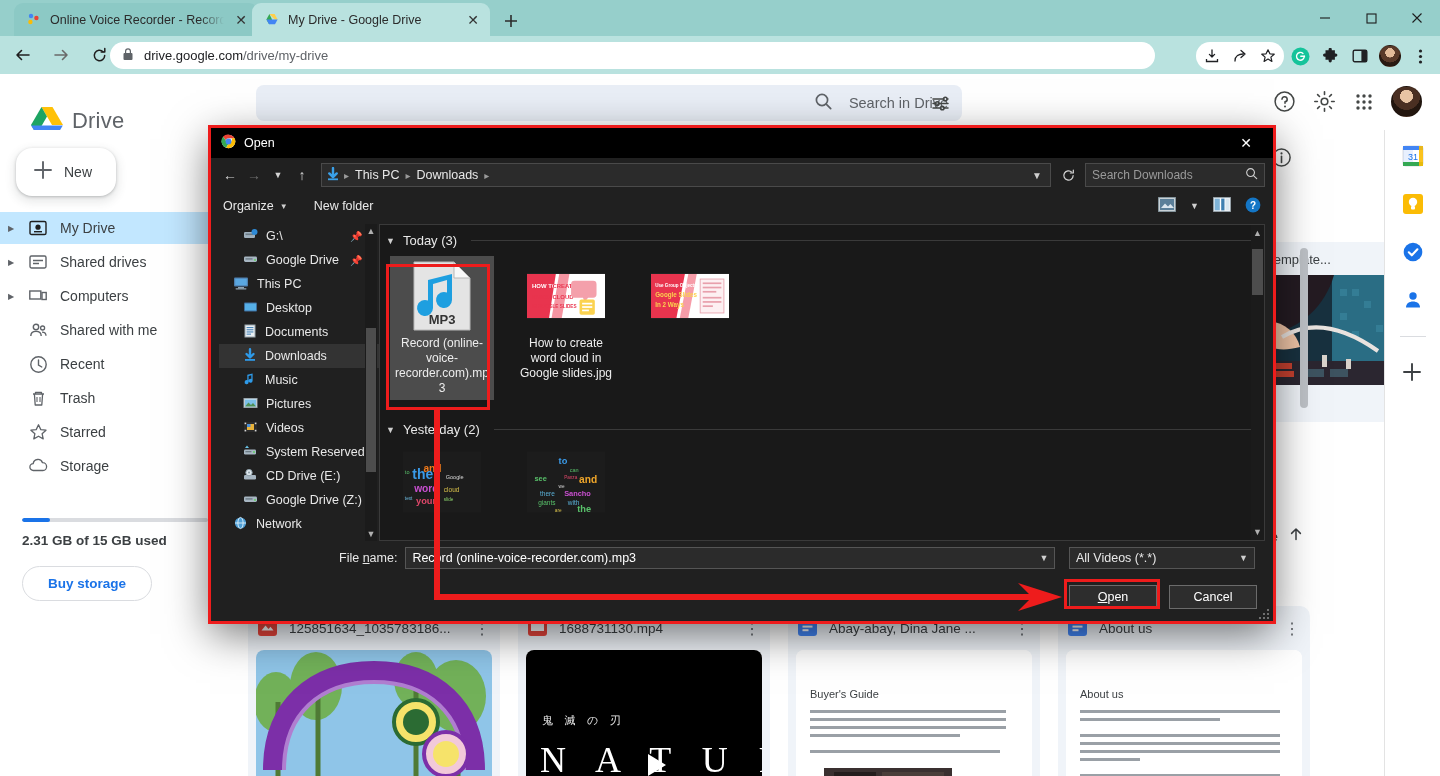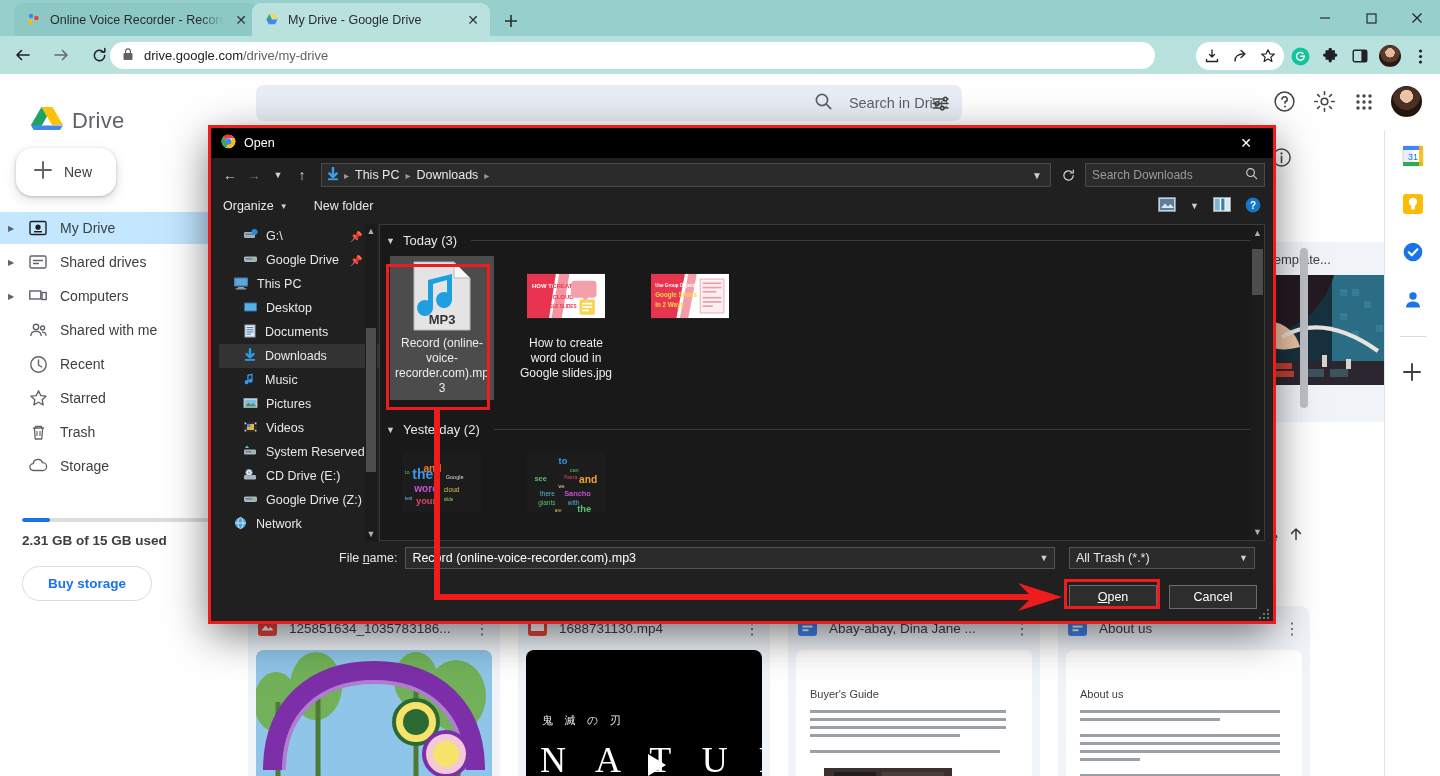--- a/index.html
+++ b/index.html
@@ -499,34 +499,34 @@
                 <circle cx="9.5" cy="9.5" r="7.7" fill="none" stroke="#5f6368" stroke-width="1.4"></circle>
                 <path d="M9.5 5v5l3.3 2" fill="none" stroke="#5f6368" stroke-width="1.4" stroke-linecap="round"></path>
               </svg>
           </span>
           <span>Recent</span>
         </div>
         <div class="nav-item">
           <span class="nav-caret"></span>
           <span class="nav-ic">
             <svg width="19" height="19" viewBox="0 0 19 19">
-                <path d="M9.5 1.8l2.3 4.8 5.2.6-3.9 3.5 1.1 5.2-4.7-2.7-4.7 2.7 1.1-5.2L1.9 7.2l5.3-.6z" fill="none" stroke="#5f6368" stroke-width="1.3" stroke-linejoin="round"></path>
-              </svg>
-          </span>
-          <span>Starred</span>
+                <path d="M4 5h11M6.5 5V3.4h6V5M5.4 5l.8 11h6.6l.8-11" fill="none" stroke="#5f6368" stroke-width="1.3" stroke-linejoin="round"></path>
+                <path d="M8 8v5M11 8v5" stroke="#5f6368" stroke-width="1.1"></path>
+              </svg>
+          </span>
+          <span>Trash</span>
         </div>
         <div class="nav-item">
           <span class="nav-caret"></span>
           <span class="nav-ic">
             <svg width="19" height="19" viewBox="0 0 19 19">
-                <path d="M4 5h11M6.5 5V3.4h6V5M5.4 5l.8 11h6.6l.8-11" fill="none" stroke="#5f6368" stroke-width="1.3" stroke-linejoin="round"></path>
-                <path d="M8 8v5M11 8v5" stroke="#5f6368" stroke-width="1.1"></path>
-              </svg>
-          </span>
-          <span>Trash</span>
+                <path d="M9.5 1.8l2.3 4.8 5.2.6-3.9 3.5 1.1 5.2-4.7-2.7-4.7 2.7 1.1-5.2L1.9 7.2l5.3-.6z" fill="none" stroke="#5f6368" stroke-width="1.3" stroke-linejoin="round"></path>
+              </svg>
+          </span>
+          <span>Starred</span>
         </div>
         <div class="nav-item">
           <span class="nav-caret"></span>
           <span class="nav-ic">
             <svg width="20" height="20" viewBox="0 0 20 20">
                 <path d="M5.4 14.5a3.4 3.4 0 0 1-.2-6.8 4.8 4.8 0 0 1 9.3-1 3.9 3.9 0 0 1 .4 7.8z" fill="none" stroke="#5f6368" stroke-width="1.3" stroke-linejoin="round"></path>
               </svg>
           </span>
           <span>Storage</span>
         </div>
@@ -1130,21 +1130,21 @@
 
     <div class="dlg-footer">
       <div class="fnrow">
         <span class="fn-label">File <u>n</u>ame:</span>
         <div class="fn-input">
           <span>Record (online-voice-recorder.com).mp3</span>
           <span class="fn-caret">▼</span>
         </div>
       </div>
       <div class="filter-sel">
-        <span>All Trash (*.*)</span>
+        <span>All Videos (*.*)</span>
         <span class="fn-caret">▼</span>
       </div>
       <div class="dlg-btn btn-open">
           <span><u>O</u>pen</span>
         </div>
       <div class="dlg-btn btn-cancel">Cancel</div>
       <div class="resize-grip">
         <svg width="10" height="10" viewBox="0 0 10 10">
             <g fill="#9a9a9a">
               <rect x="8" y="0" width="2" height="2"></rect>

